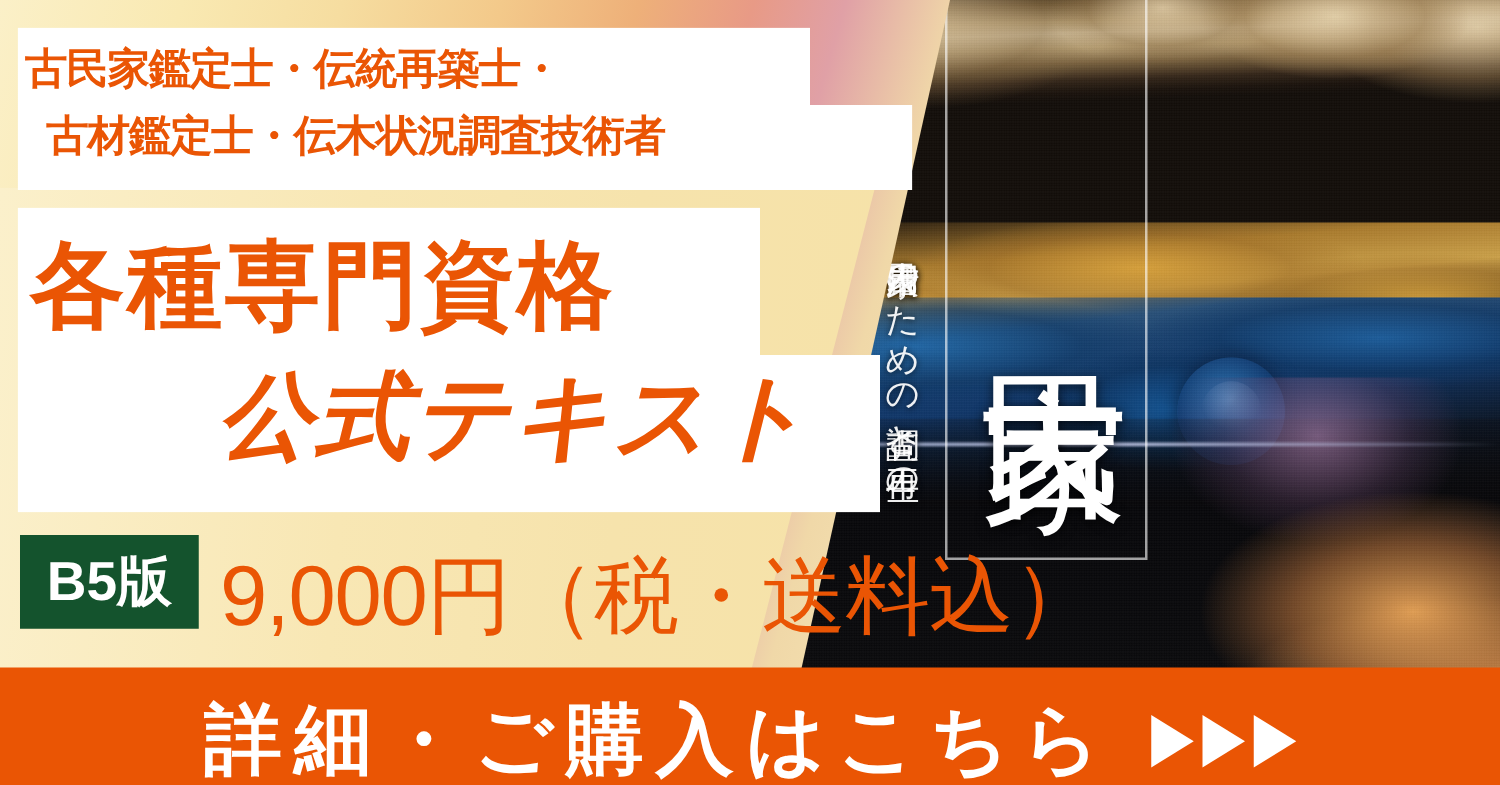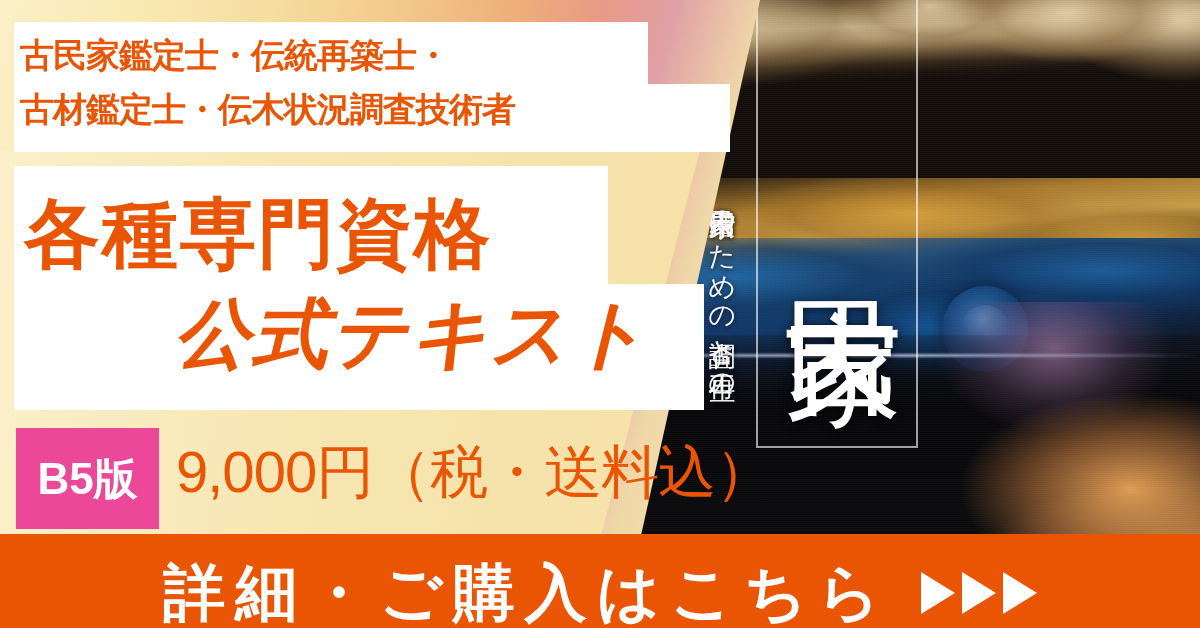--- a/index.html
+++ b/index.html
@@ -190,54 +190,54 @@
     position:absolute;
     left:20px;
     color:#ea5504;
     font-size:34px;
     font-weight:700;
     letter-spacing:-1px;
     white-space:nowrap;
     line-height:1;
   }
   .sub-line-1 { top:38px; }
-  .sub-line-2 { top:92px; }
+  .sub-line-2 { top:92px;margin-left:17px; }
 
   .head-line {
     position:absolute;
     color:#ea5504;
     font-size:76px;
     font-weight:700;
     letter-spacing:2px;
     white-space:nowrap;
     line-height:1;
   }
-  .head-line-1 { left:24px; top:196px; }
+  .head-line-1 { left:24px; top:196px;font-family:Liberation Mono, monospace; }
   .head-line-2 { left:174px; top:296px;font-style:italic; }
 
   
   .badge {
     position:absolute;
     left:16px; top:428px;
-    width:143px; height:101px;
-    background:#ec4899;
+    width:143px; height:75px;
+    background:#14532d;
     display:flex; align-items:center; justify-content:center;
   }
   .badge-label {
     color:#ffffff;
     font-size:44px;
     font-weight:700;
     letter-spacing:0px;
     line-height:1;
   }
   .price {
     position:absolute;
     left:176px; top:437px;
     color:#ea5504;
-    font-size:58px;
+    font-size:68px;
     font-weight:400;
     letter-spacing:-1px;
     white-space:nowrap;
     line-height:1.2;
   }
 
   
   .cta {
     position:absolute;
     left:0; top:534px;

